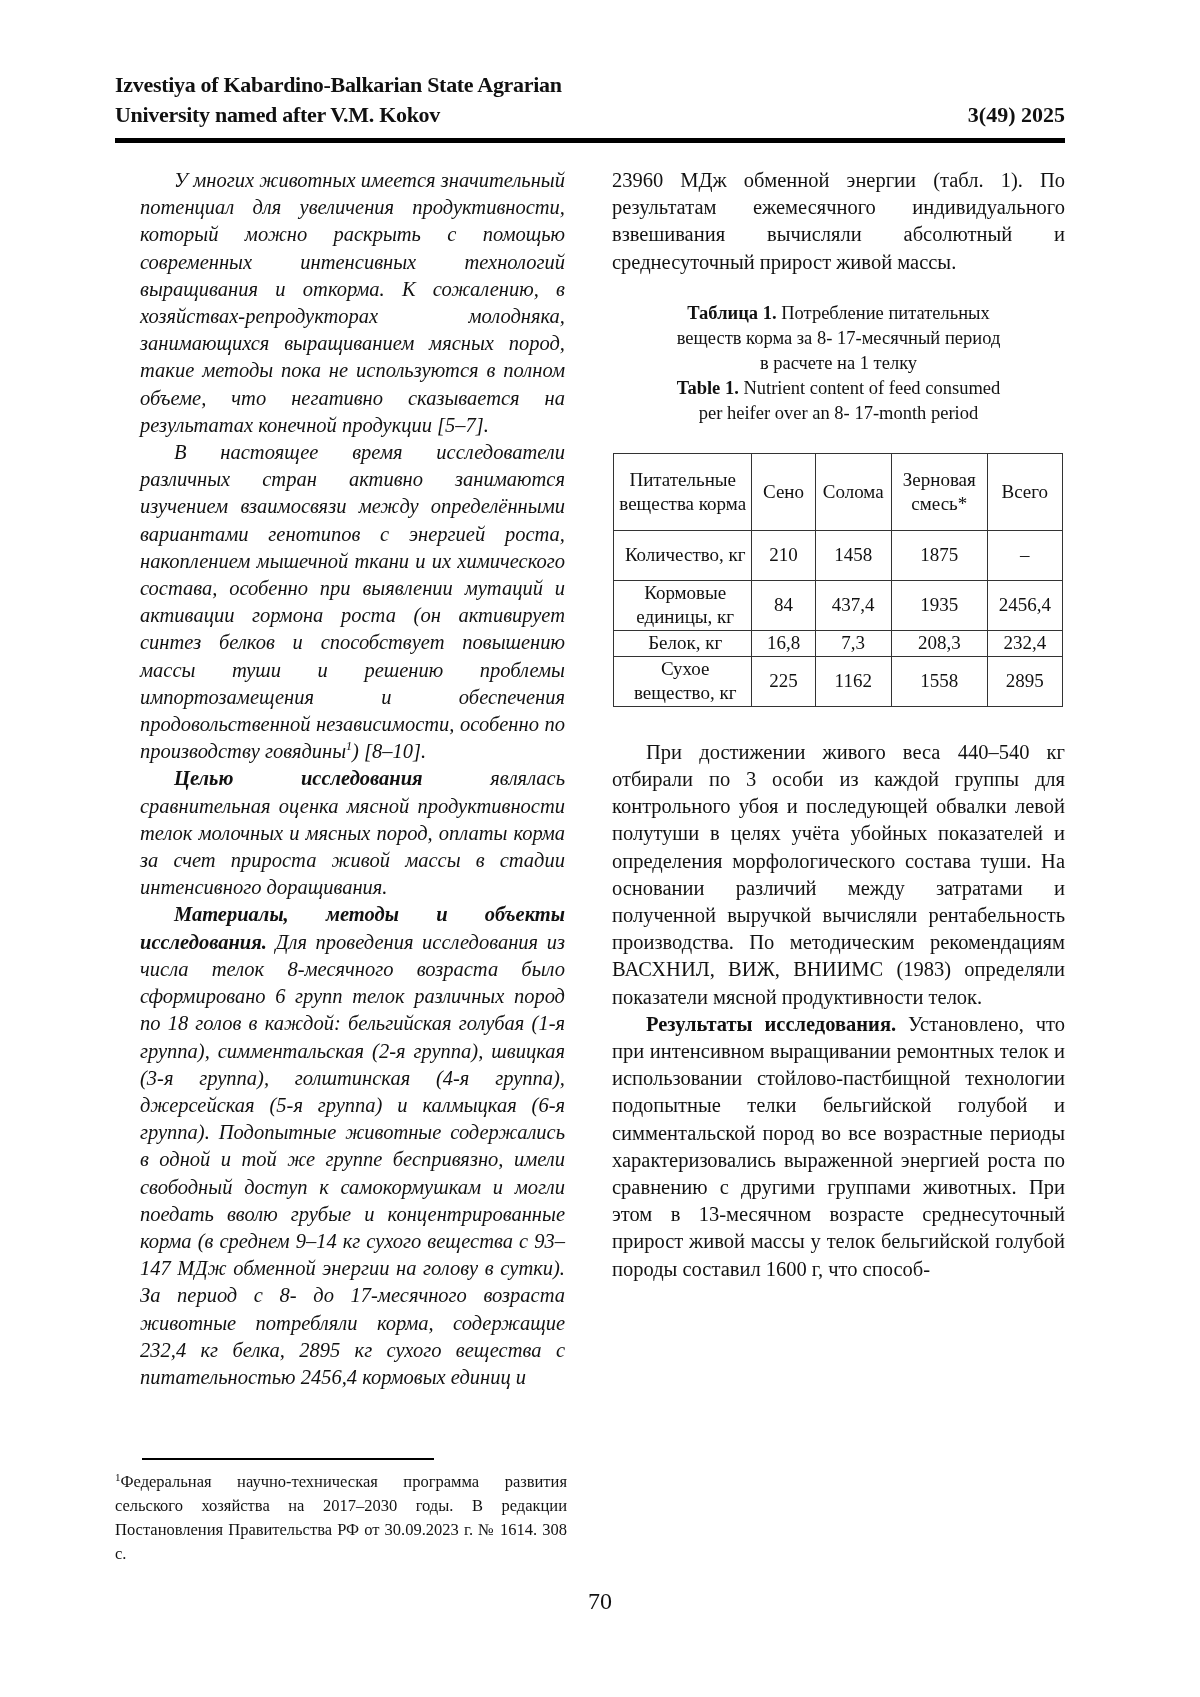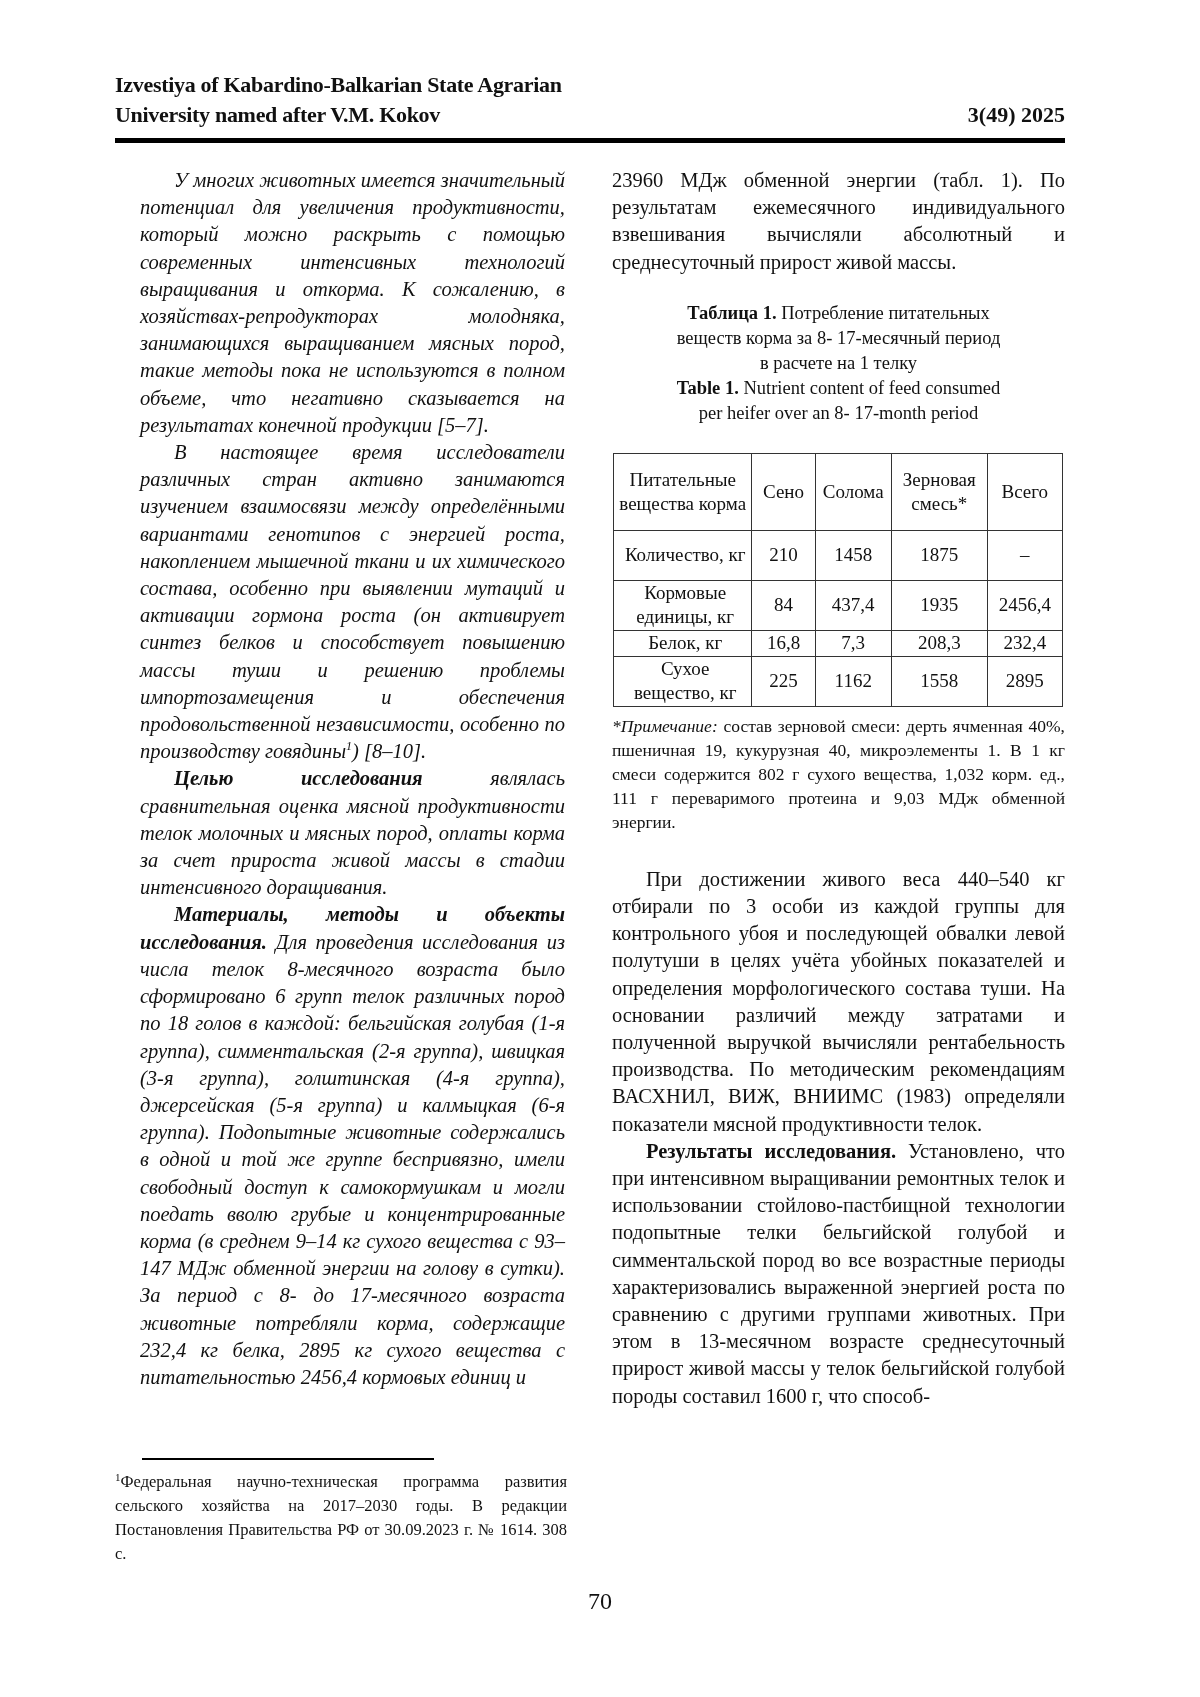--- a/index.html
+++ b/index.html
@@ -96,21 +96,20 @@
     <tr style="height:50px">
       <td class="rh">Сухое вещество, кг</td>
       <td>225</td>
       <td>1162</td>
       <td>1558</td>
       <td>2895</td>
     </tr>
   </tbody>
     </table>
 
-  <div class="note"><i>*Примечание:</i><span> состав зерновой смеси: дерть ячменная 40%, пшеничная 19, кукурузная 40, микроэлементы 1. В 1 кг смеси содержится 802 г сухого вещества, 1,032 корм. ед., 111 г переваримого протеина и 9,03 МДж обменной энергии.</span></div>
 
   <p style="margin-top:32px">При достижении живого веса 440–540 кг отбирали по 3 особи из каждой группы для контрольного убоя и последующей обвалки левой полутуши в целях учёта убойных показателей и определения морфологического состава туши. На основании различий между затратами и полученной выручкой вычисляли рентабельность производства. По методическим рекомендациям ВАСХНИЛ, ВИЖ, ВНИИМС (1983) определяли показатели мясной продуктивности телок.</p>
   <p><span class="b">Результаты исследования.</span><span> Установлено, что при интенсивном выращивании ремонтных телок и использовании стойлово-пастбищной технологии подопытные телки бельгийской голубой и симментальской пород во все возрастные периоды характеризовались выраженной энергией роста по сравнению с другими группами животных. При этом в 13-месячном возрасте среднесуточный прирост живой массы у телок бельгийской голубой породы составил 1600 г, что способ-</span></p>
 </div>
 
 <div class="footnote-rule"></div>
 <div class="footnote"><sup>1</sup><span>Федеральная научно-техническая программа развития сельского хозяйства на 2017–2030 годы. В редакции Постановления Правительства РФ от 30.09.2023 г. № 1614. 308 с.</span></div>
 
 <div class="page-num">70</div>
 

